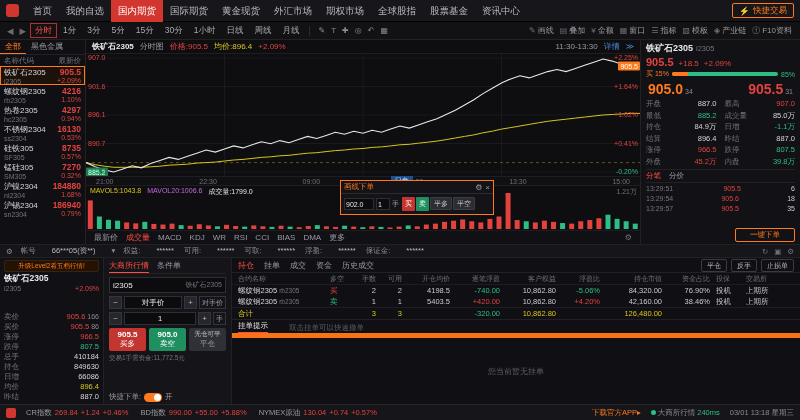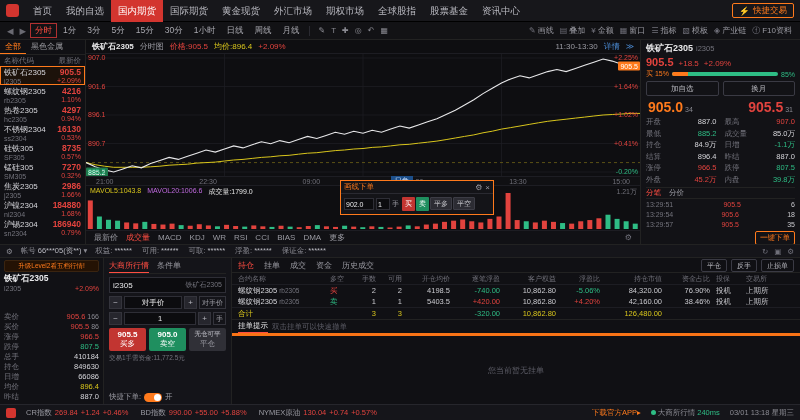--- a/index.html
+++ b/index.html
@@ -96,26 +96,26 @@
   .big2{font-size:14px;font-weight:bold;color:#e2433e}
   .bvol{font-size:7px;color:#8a8a92;margin-left:2px}
   .qp-grid{display:grid;grid-template-columns:1fr 1fr;column-gap:8px;row-gap:1px}
   .qg{display:flex;justify-content:space-between;font-size:7.5px;line-height:10.5px}
   .qg-l{color:#73737c}
   .qp-ticktabs{display:flex;gap:8px;font-size:7.5px;border-top:1px solid #222;border-bottom:1px solid #222;height:12px;align-items:center;margin-top:1px;color:#9a9aa2}
   .ttab.act{color:#ff4d42}
   .trow{display:flex;justify-content:space-between;font-size:7px;line-height:10px}
   .tt{color:#73737c}.tp{color:#e2433e}.tv{color:#c9c9ce}
   .qp-foot{margin-top:auto;text-align:right}
-  .obtn{display:inline-block;border:1px solid #ff7a1c;color:#ff7a1c;font-size:7.5px;line-height:12px;padding:0 4px;border-radius:2px}
+  .obtn{display:inline-block;border:1px solid #ff7a1c;color:#ff7a1c;font-size:7.5px;line-height:12px;padding:0 14px;border-radius:2px}
   
   .acct{position:absolute;top:244px;left:0;width:800px;height:14px;background:#15151a;border-top:1px solid #222;
         border-bottom:1px solid #222;display:flex;align-items:center;gap:8px;padding:0 6px;font-size:7.5px;
         color:#8a8a92;box-sizing:border-box}
-  .af{display:flex;gap:2px;white-space:nowrap}
+  .af{display:flex;gap:16px;white-space:nowrap}
   .af b{color:#b9b9c0;font-weight:normal}
   .acct-r{margin-left:auto;display:flex;gap:6px;color:#70707a}
   
   .pa{position:absolute;top:258px;left:0;width:104px;height:146px;background:#111115;border-right:1px solid #222;
       display:flex;flex-direction:column;padding:2px 4px;box-sizing:border-box}
   .pa-banner{color:#ff7a1c;font-size:6.5px;background:#241204;border:1px solid #3a2410;border-radius:2px;text-align:center;line-height:10px;margin-bottom:1px;white-space:nowrap;overflow:hidden}
   .pa-name{font-size:8.5px;color:#e8e8ea;font-weight:bold}
   .pa-sub{display:flex;justify-content:space-between;font-size:7px;color:#73737c}
   .pa-rows{flex:1;display:flex;flex-direction:column;justify-content:flex-end}
   .par{display:flex;justify-content:space-between;font-size:7.5px;line-height:10px;align-items:baseline}
@@ -149,21 +149,21 @@
   .pc-rbtn{margin-left:auto;display:flex;gap:4px}
   .rb{border:1px solid #3a3a44;padding:0 5px;line-height:11px;font-size:7px;border-radius:2px;color:#b9b9c0}
   .prow{display:grid;grid-template-columns:92px 26px 26px 26px 48px 50px 56px 44px 62px 48px 30px 1fr;
         align-items:center;height:11px;padding:0 6px;font-size:7.5px}
   .phead{color:#6f6f78;border-bottom:1px solid #1d1d23;font-size:7px}
   .num{text-align:right;padding-right:6px}
   .pname{color:#d5d5da;white-space:nowrap}
   .pcode{color:#73737c;font-size:6.5px;margin-left:2px}
   .ptotal{border-top:1px solid #1d1d23}
   .tot{color:#d8c51c}
-  .pc-hint{display:flex;align-items:center;gap:4px;height:13px;border-top:1px solid #222;border-bottom:3px solid #f97316;padding:0 6px;font-size:7.5px;flex:none}
+  .pc-hint{display:flex;align-items:flex-end;gap:21px;height:13px;border-top:1px solid #222;border-bottom:5px solid #f97316;padding:0 6px;font-size:7.5px;flex:none}
   .hint-tab{color:#e8e8ea;border-bottom:1px solid #ff4d42;line-height:12px}
   .hint-note{color:#5c5c66}
   .pc-empty{flex:1;display:flex;align-items:center;justify-content:center;color:#5c5c66;font-size:8px}
   
   .sbar{position:absolute;bottom:0;left:0;width:800px;height:16px;background:#15151a;border-top:1px solid #26262c;
         display:flex;align-items:center;gap:10px;padding:0 6px;font-size:7.5px;box-sizing:border-box;color:#8a8a92}
   .slogo{width:10px;height:10px;border-radius:2px;background:#d3352f;flex:none}
   .tick{display:flex;gap:3px;white-space:nowrap}
   .tick .tn{color:#9a9aa2}
   .tick .tvx{color:#e2433e}
@@ -320,30 +320,20 @@
           </div>
         </div>
         <div class="wrow">
           <div class="wl">
             <div class="wname">锰硅305</div>
             <div class="wcode">SM305</div>
           </div>
           <div class="wr">
             <div class="wprice up">7270</div>
             <div class="wpct up">0.32%</div>
-          </div>
-        </div>
-        <div class="wrow">
-          <div class="wl">
-            <div class="wname">焦炭2305</div>
-            <div class="wcode">j2305</div>
-          </div>
-          <div class="wr">
-            <div class="wprice up">2986</div>
-            <div class="wpct up">1.66%</div>
           </div>
         </div>
         <div class="wrow">
           <div class="wl">
             <div class="wname">沪镍2304</div>
             <div class="wcode">ni2304</div>
           </div>
           <div class="wr">
             <div class="wprice up">184880</div>
             <div class="wpct up">1.68%</div>
@@ -524,24 +514,20 @@
       <span class="qp-chg">+18.5</span>
       <span class="qp-chg">+2.09%</span>
     </div>
     <div class="gauge">
       <span class="gl">买 15%</span>
       <span class="gbar">
           <span class="gfill" id="gfill" style="width: 15%;"></span>
         </span>
       <span class="gr">85%</span>
     </div>
-    <div class="qp-btns">
-      <span class="qbtn">加自选</span>
-      <span class="qbtn">换月</span>
-    </div>
     <div class="qp-big">
       <span><span class="big1">905.0</span><span class="bvol">34</span></span>
       <span><span class="big2">905.5</span><span class="bvol">31</span></span>
     </div>
     <div class="qp-grid" id="qpgrid">
         <div class="qg">
           <span class="qg-l">开盘</span>
           <span class="qg-v w">887.0</span>
         </div>
         <div class="qg">

